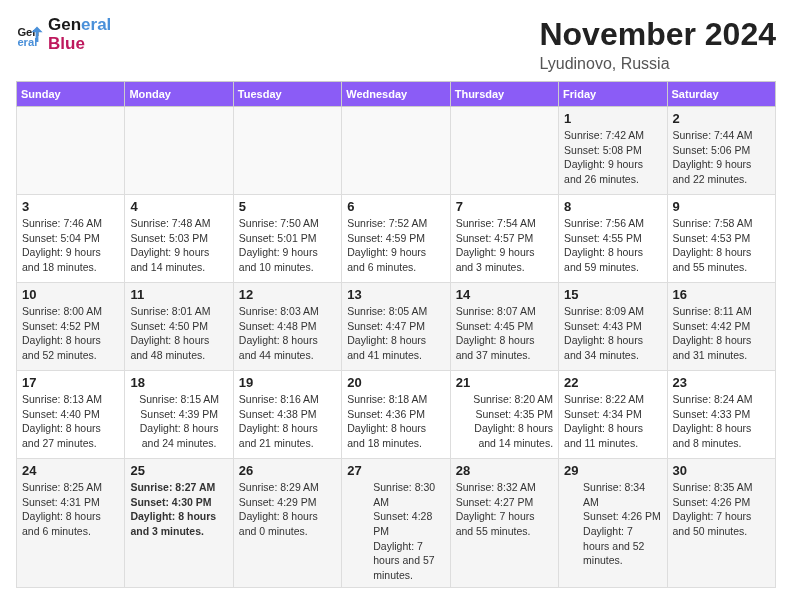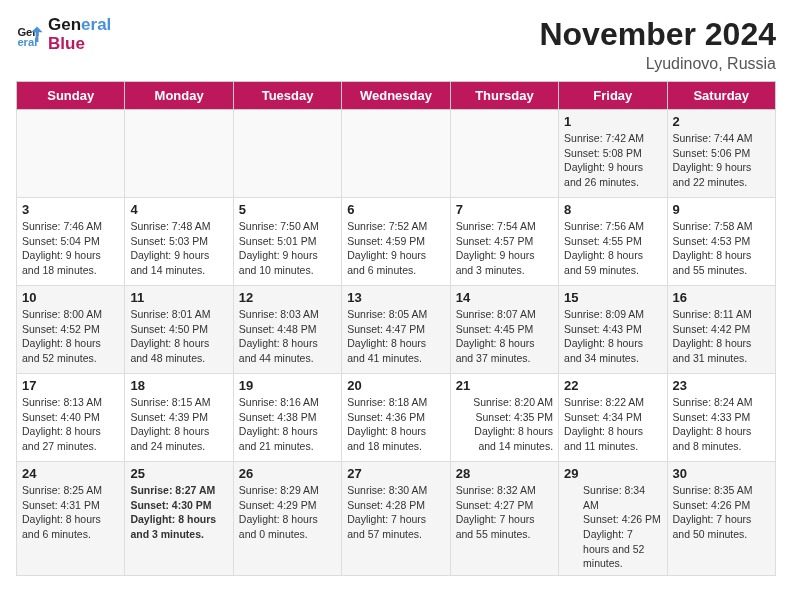--- a/index.html
+++ b/index.html
@@ -28,44 +28,44 @@
       line-height: 1.1;
     }
     .logo-text span {
       color: #4a90d9;
     }
     .logo-icon {
       width: 28px;
       height: 28px;
     }
     .title-area {
-      text-align: right;
+      text-align: left;
     }
     .month-title {
       font-size: 32px;
       font-weight: bold;
       color: #222;
     }
     .location-title {
       font-size: 16px;
       color: #555;
       margin-top: 2px;
     }
     table {
       width: 100%;
       border-collapse: collapse;
       table-layout: fixed;
     }
     thead tr th {
-      background: #be185d;
+      background: #8b5cf6;
       color: #fff;
-      font-size: 13px;
+      font-size: 11px;
       font-weight: bold;
       padding: 6px 4px;
-      text-align: center;
+      text-align: left;
       border: 1px solid #ccc;
     }
     tbody tr td {
       vertical-align: top;
       padding: 4px 5px;
       border: 1px solid #ddd;
       font-size: 11px;
       color: #222;
       height: 88px;
       background: #fff;
@@ -234,21 +234,21 @@
       </tr>
       <tr>
         <td>
           <span class="day-num">17</span>
           <div class="day-info" style="white-space: pre-line;">Sunrise: 8:13 AM
 Sunset: 4:40 PM
 Daylight: 8 hours and 27 minutes.</div>
         </td>
         <td>
           <span class="day-num">18</span>
-          <div class="day-info" style="white-space: pre-line;">Sunrise: 8:15 AM
+          <div class="day-info" style="white-space: pre-line; text-align: center;">Sunrise: 8:15 AM
 Sunset: 4:39 PM
 Daylight: 8 hours and 24 minutes.</div>
         </td>
         <td>
           <span class="day-num">19</span>
           <div class="day-info" style="white-space: pre-line;">Sunrise: 8:16 AM
 Sunset: 4:38 PM
 Daylight: 8 hours and 21 minutes.</div>
         </td>
         <td>
@@ -290,21 +290,21 @@
 Daylight: 8 hours and 3 minutes.</div>
         </td>
         <td>
           <span class="day-num">26</span>
           <div class="day-info" style="white-space: pre-line;">Sunrise: 8:29 AM
 Sunset: 4:29 PM
 Daylight: 8 hours and 0 minutes.</div>
         </td>
         <td>
           <span class="day-num">27</span>
-          <div class="day-info" style="white-space: pre-line;">Sunrise: 8:30 AM
+          <div class="day-info" style="white-space: pre-line; margin-left: 26px;">Sunrise: 8:30 AM
 Sunset: 4:28 PM
 Daylight: 7 hours and 57 minutes.</div>
         </td>
         <td>
           <span class="day-num">28</span>
           <div class="day-info" style="white-space: pre-line;">Sunrise: 8:32 AM
 Sunset: 4:27 PM
 Daylight: 7 hours and 55 minutes.</div>
         </td>
         <td>

